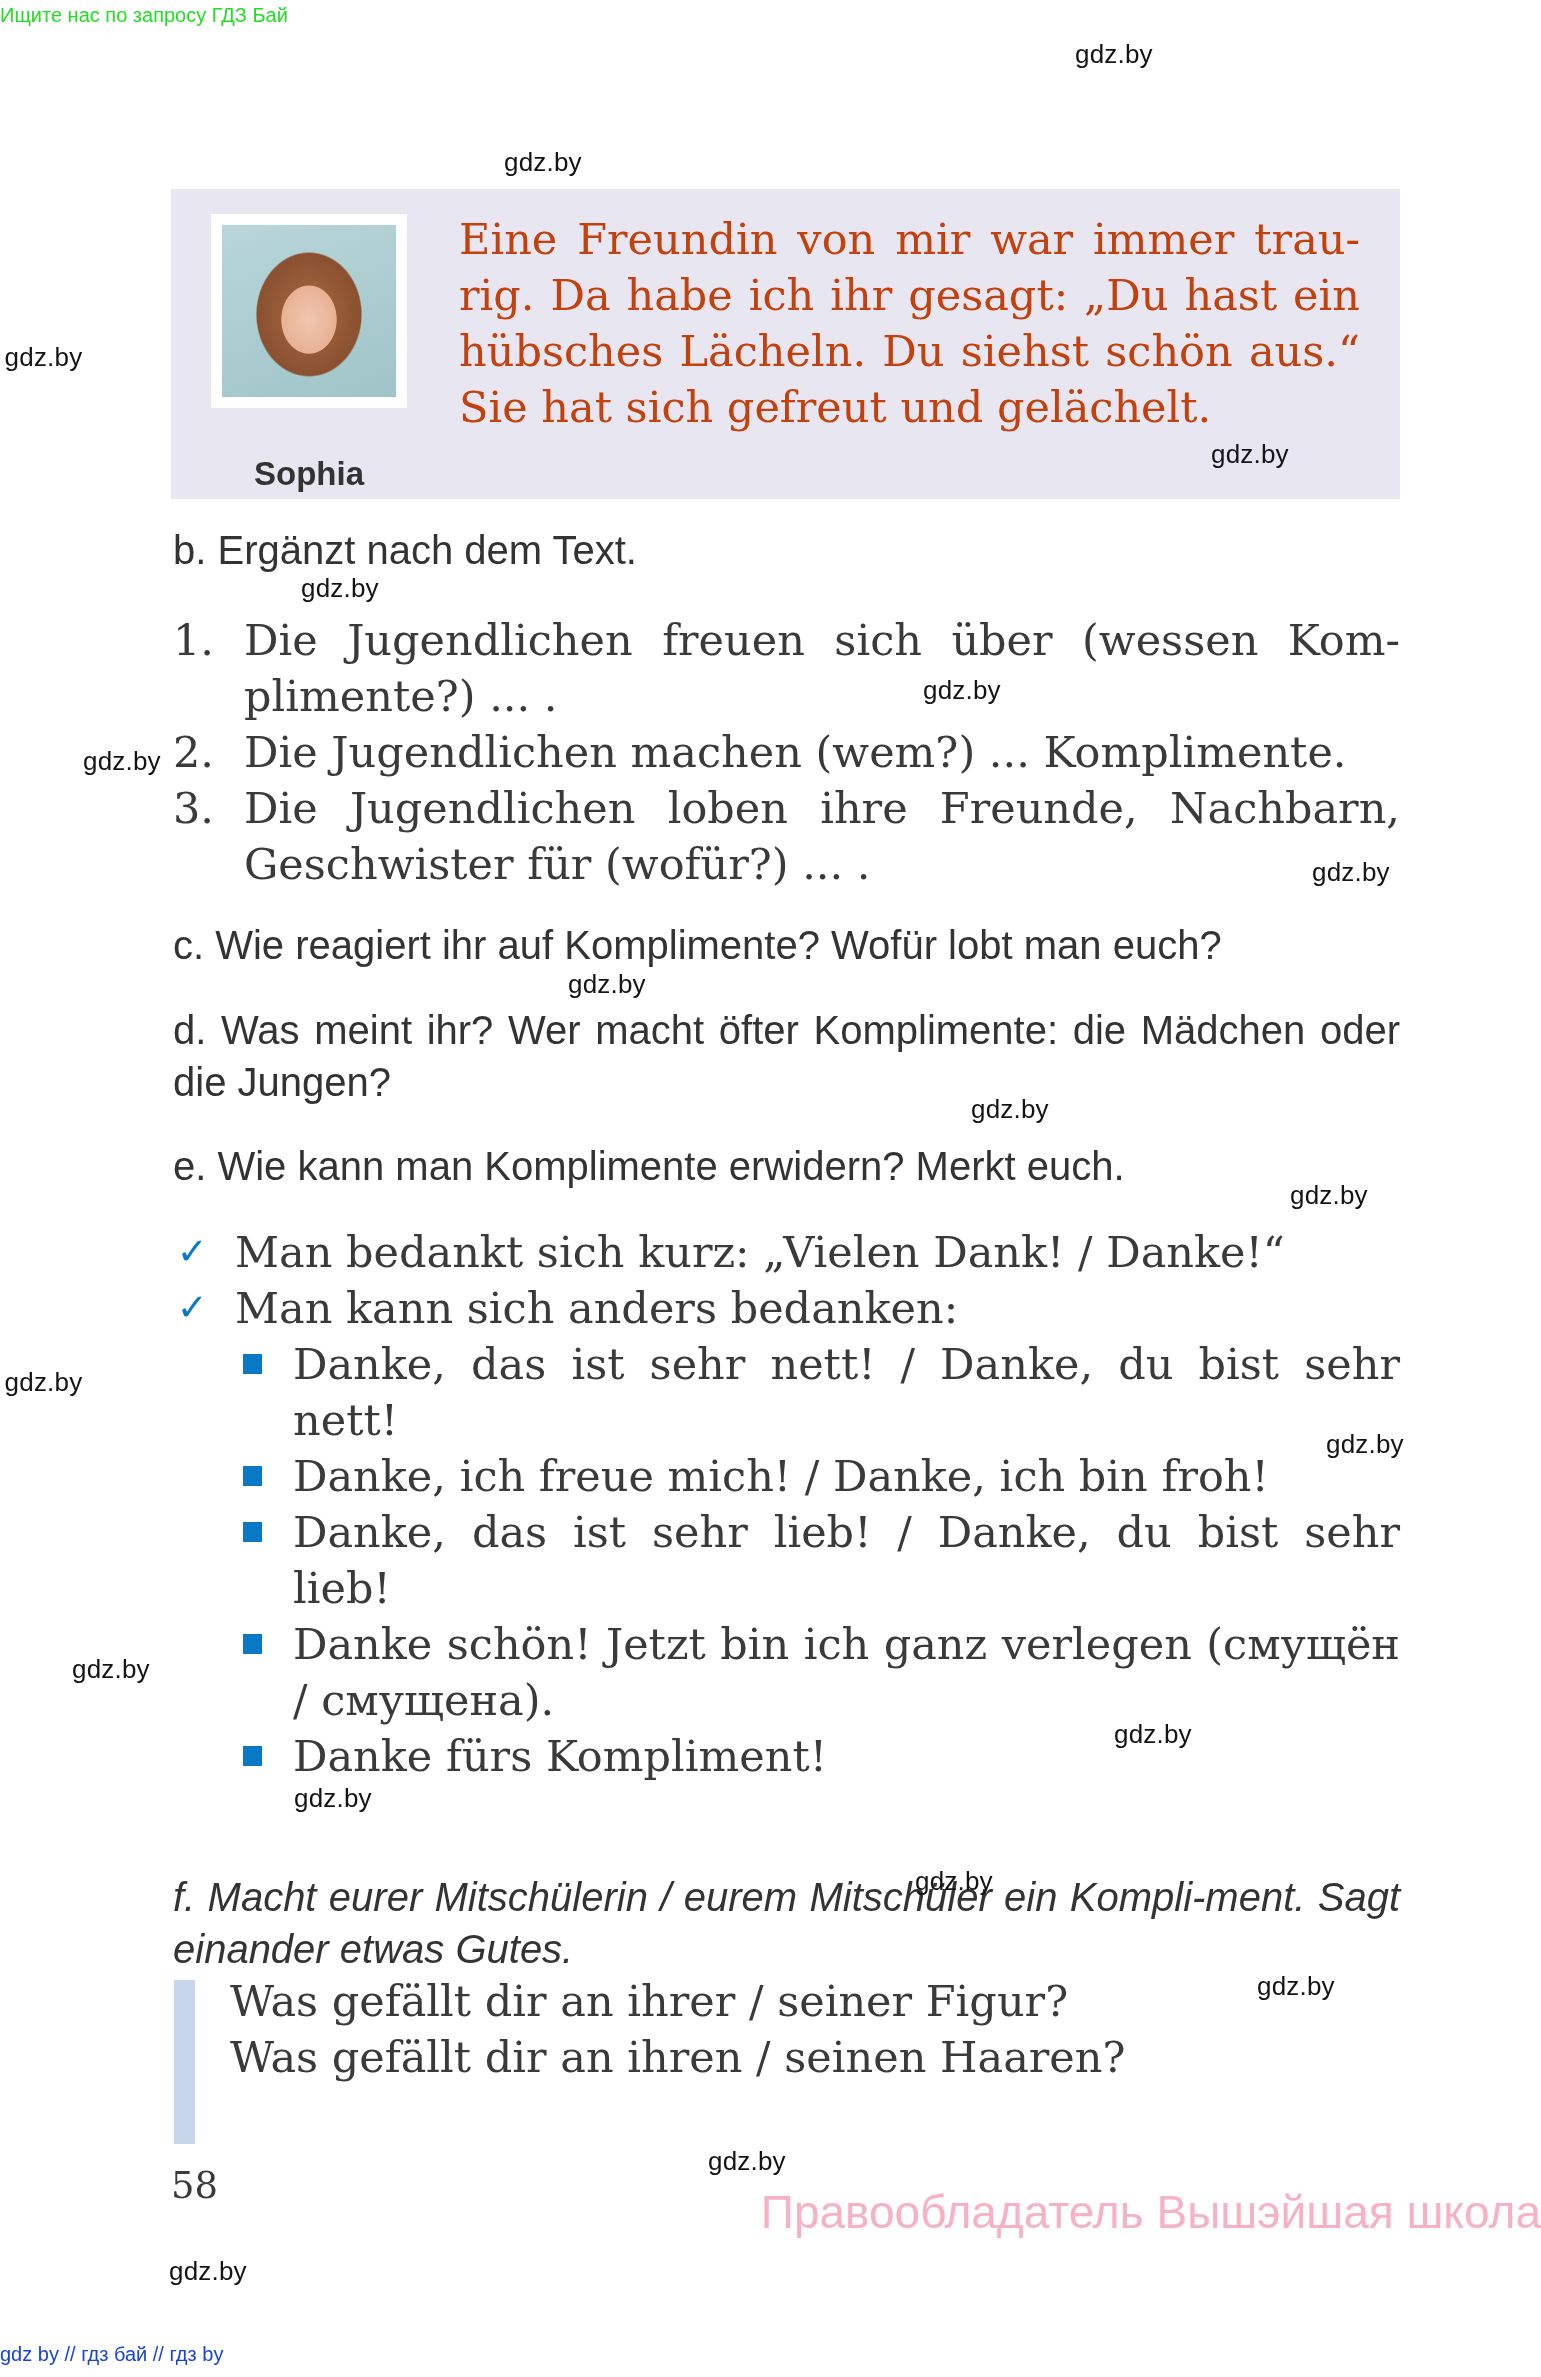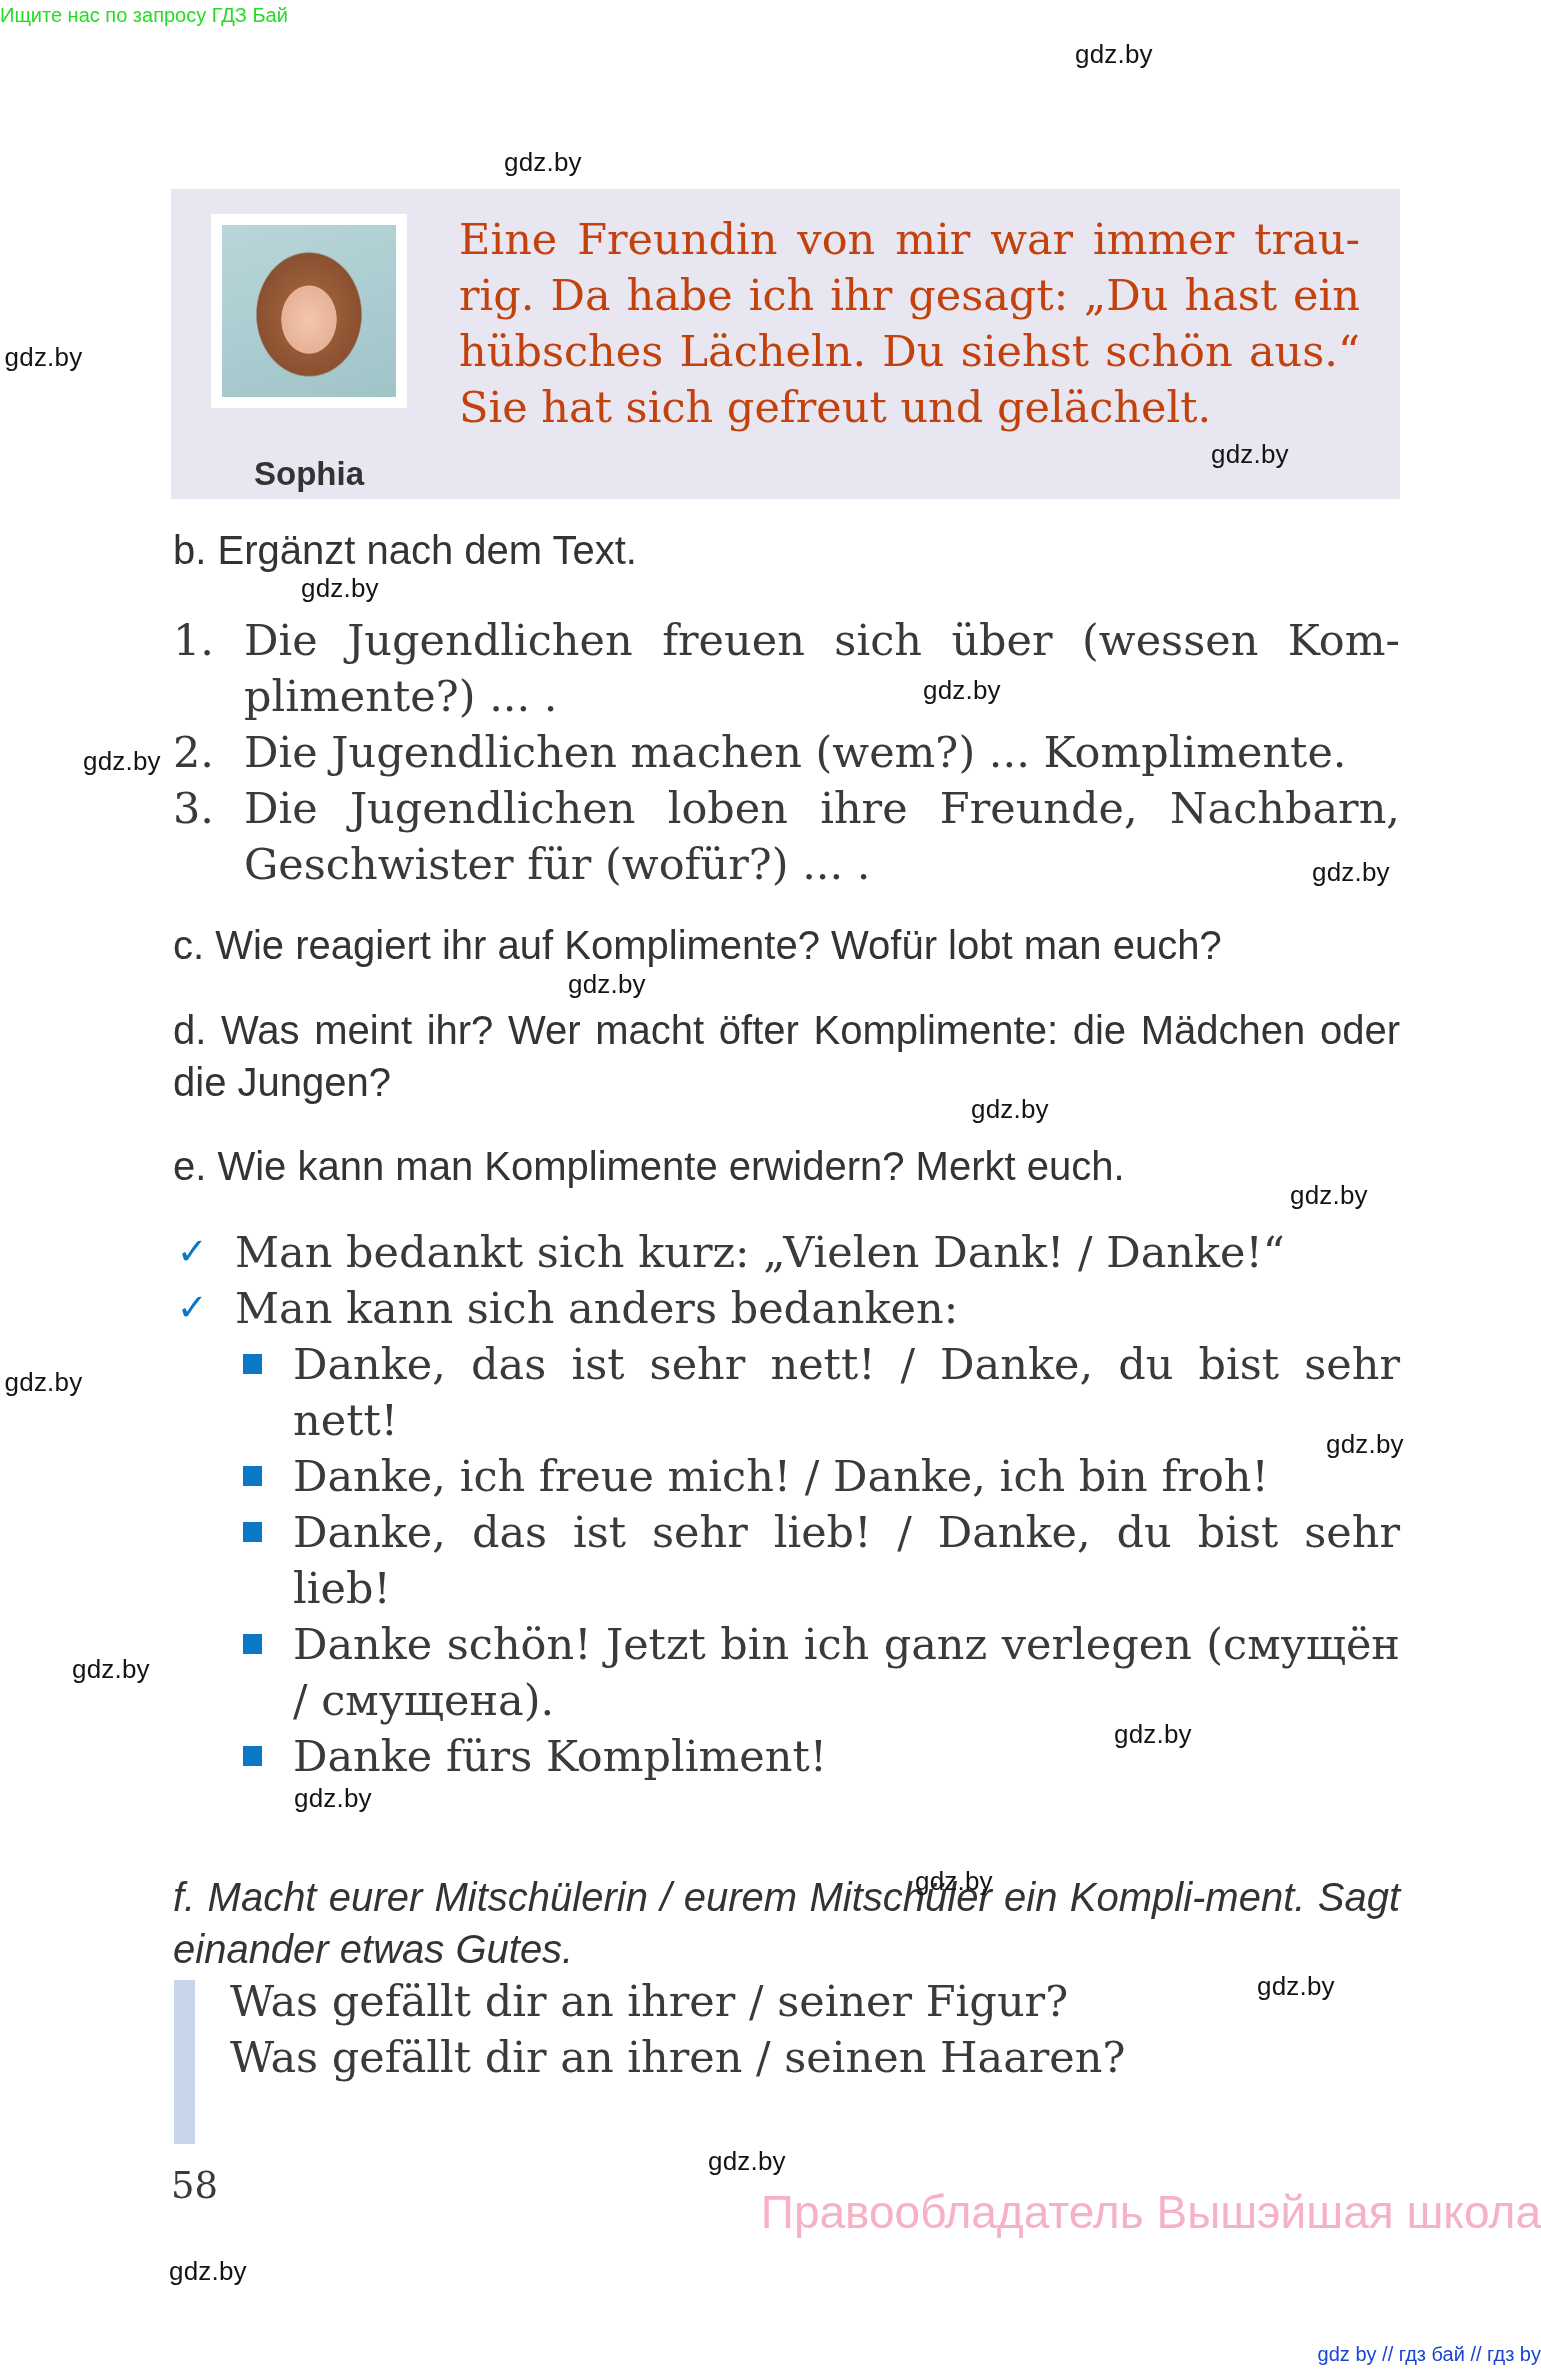--- a/index.html
+++ b/index.html
@@ -35,21 +35,21 @@
   .sqlist { position: absolute; left: 243px; width: 1157px; font-size: 43px; line-height: 56px; color: #3a3a3a; }
   .sqitem { position: relative; padding-left: 50px; text-align: justify; text-align-last: left; }
   .sqitem .sq { position: absolute; left: 0; top: 18.4px; width: 19.3px; height: 19.3px; background: #0a78c4; }
 
   #phrases { left: 174px; top: 1980px; width: 827px; }
   #phrases .bar { position: absolute; left: 0; top: 0; width: 21px; height: 164px; background: #c8d6ec; }
   #phrases .lines { position: absolute; left: 56px; top: -7.4px; font-size: 43px; line-height: 56px; color: #3a3a3a; white-space: nowrap; }
 
   #page-number { left: 171px; top: 2164px; font-size: 37px; color: #3a3a3a; }
   #copyright { left: 0; width: 1541px; top: 2185px; text-align: right; font-size: 46px; color: #f6b2c4; }
-  #footer-links { left: 0; width: 1541px; top: 2343px; text-align: right; font-size: 20px; color: #1a44d6; }
+  #footer-links { left: 0; width: 1541px; top: 2343px; text-align: left; font-size: 20px; color: #1a44d6; }
 </style>
 </head>
 <body>
 
 <div id="top-banner" class="abs sans">Ищите нас по запросу ГДЗ Бай</div>
 
 <div id="quote-box" class="abs">
   <div id="photo-frame" class="abs">
     <div id="photo" class="abs"></div>
   </div>

